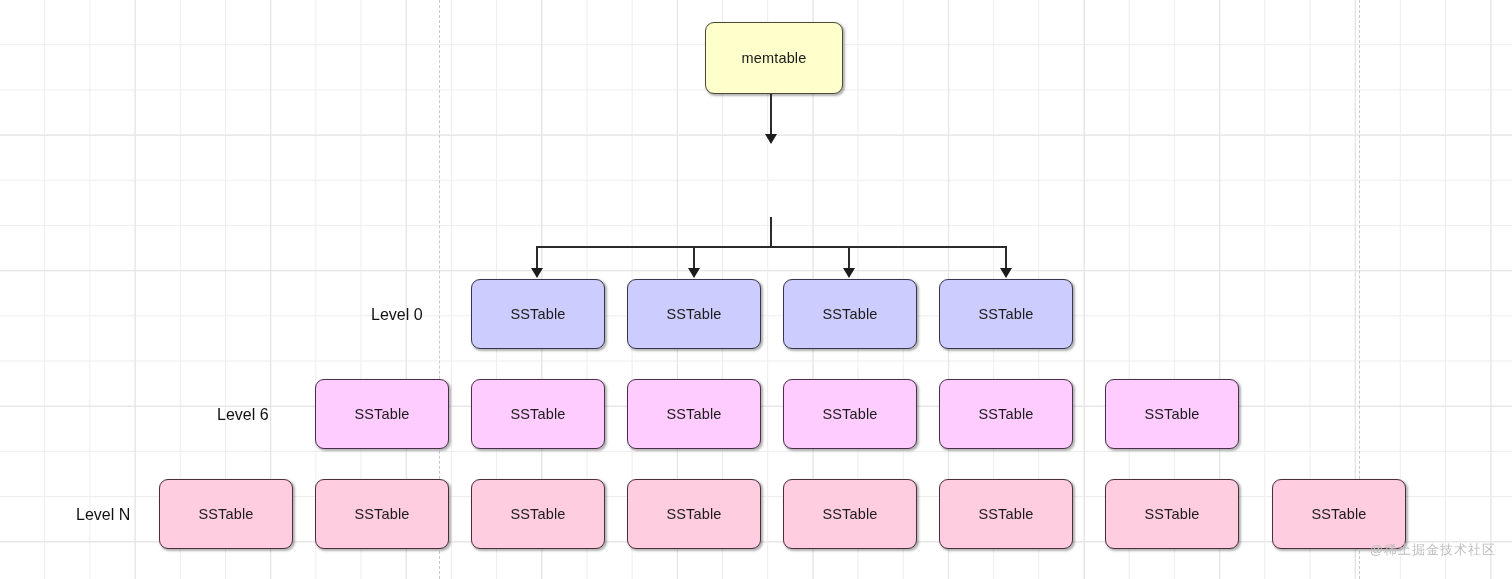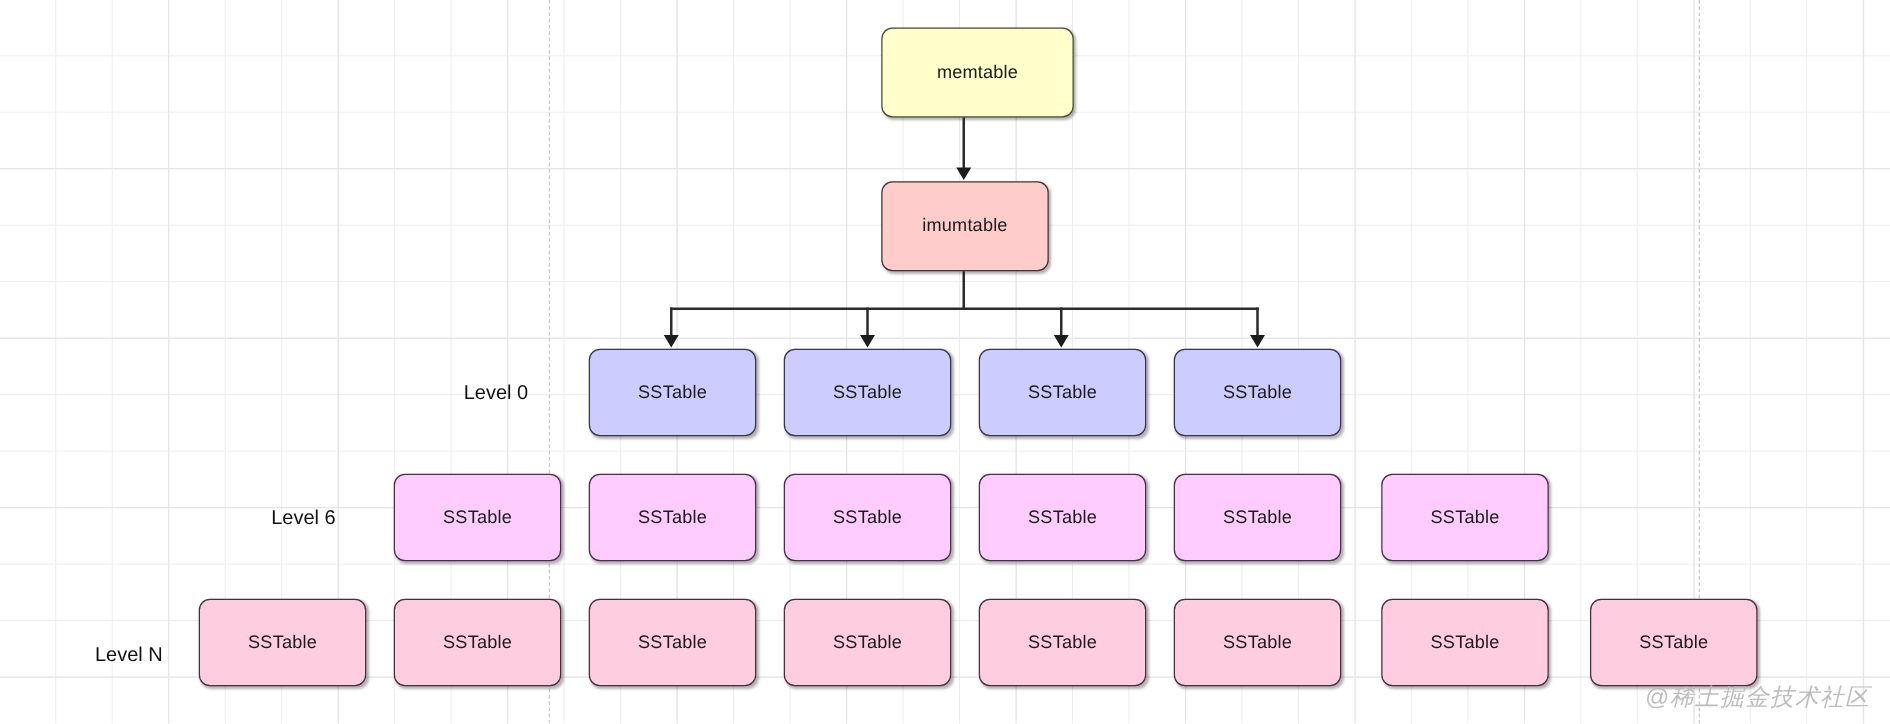--- a/index.html
+++ b/index.html
@@ -68,46 +68,42 @@
   .arrow {
     position: absolute;
     width: 0; height: 0;
     border-left: 6.5px solid transparent;
     border-right: 6.5px solid transparent;
     border-top: 10px solid #1c1c1c;
   }
   #watermark {
     position: absolute;
     right: 16px;
-    bottom: 8px;
-    font-size: 19px;
+    bottom: 20px;
+    font-size: 13px;
     color: #bdbdbd;
     letter-spacing: 1px;
     white-space: nowrap;
     user-select: none;
-    font-style: italic;
   }
 </style>
 </head>
 <body>
 
 <div id="canvas">
 
   <div id="grid-major"></div>
 
   <div class="guide" style="left:439px"></div>
   <div class="guide" style="left:1359px"></div>
 
-  <div class="node memtable" style="left:705px; top:22px; width:154px; height:72px;text-align:center;">
+  <div class="node memtable" style="left:705px; top:22px; width:138px; height:72px;text-align:center;">
     <span>memtable</span>
   </div>
 
-  <div class="node imumtable" style="left:705px; top:145px; width:134px; height:72px;">
-    <span>imumtable</span>
-  </div>
 
   <div class="edge v" style="left:770px; top:94px; height:42px;"></div>
   <div class="arrow" style="left:764.5px; top:134px;"></div>
 
   <div class="edge v" style="left:770px; top:217px; height:31px;"></div>
   <div class="edge h" style="left:536px; top:246px; width:471px;"></div>
 
   <div class="edge v" style="left:536px; top:246px; height:24px;"></div>
   <div class="arrow" style="left:530.5px; top:268px;"></div>
 
@@ -146,21 +142,21 @@
       </div>
       <div class="node level1" style="left: 783px; top: 379px; width: 134px; height: 70px;">
         <span>SSTable</span>
       </div>
       <div class="node level1" style="left: 939px; top: 379px; width: 134px; height: 70px;">
         <span>SSTable</span>
       </div>
       <div class="node level1" style="left: 1105px; top: 379px; width: 134px; height: 70px;">
         <span>SSTable</span>
       </div>
-      <div class="lvl-label" style="left: 76px; top: 506px; margin-top: 10px;">Level N</div>
+      <div class="lvl-label" style="left: 76px; top: 506px;">Level N</div>
       <div class="node leveln" style="left: 159px; top: 479px; width: 134px; height: 70px;">
         <span>SSTable</span>
       </div>
       <div class="node leveln" style="left: 315px; top: 479px; width: 134px; height: 70px;">
         <span>SSTable</span>
       </div>
       <div class="node leveln" style="left: 471px; top: 479px; width: 134px; height: 70px;">
         <span>SSTable</span>
       </div>
       <div class="node leveln" style="left: 627px; top: 479px; width: 134px; height: 70px;">

